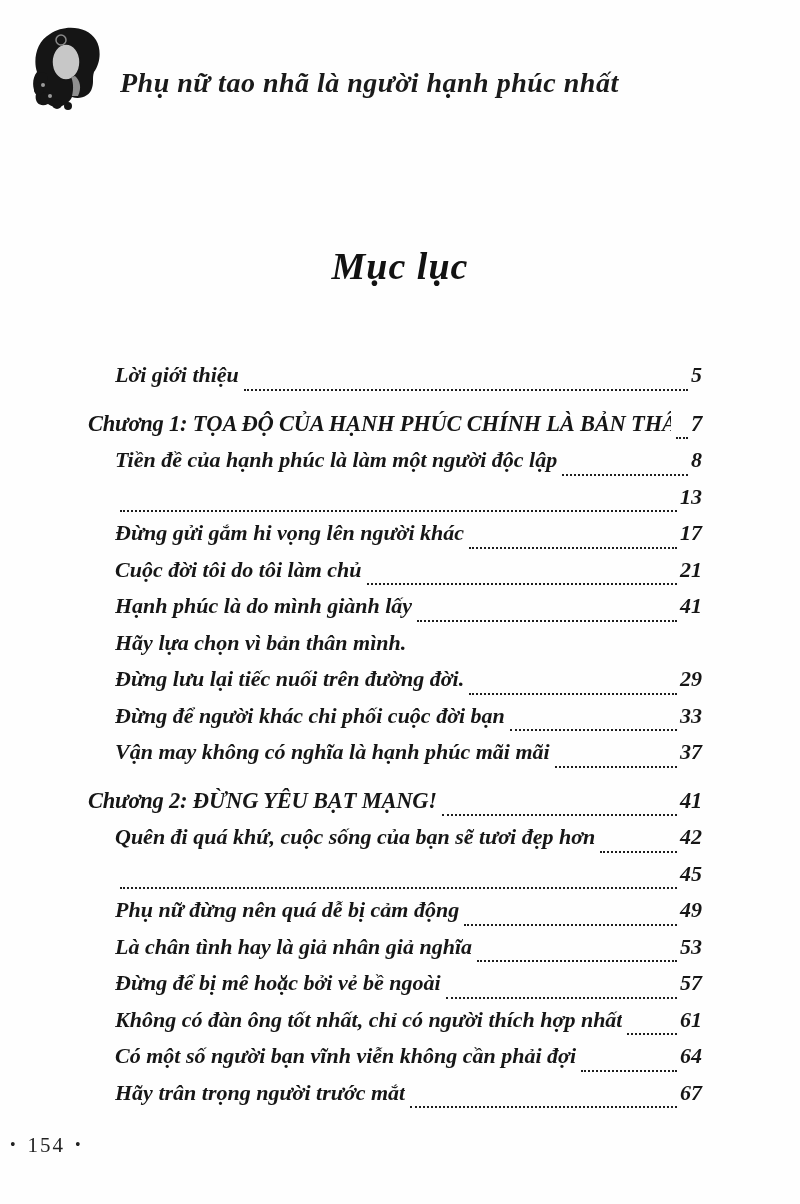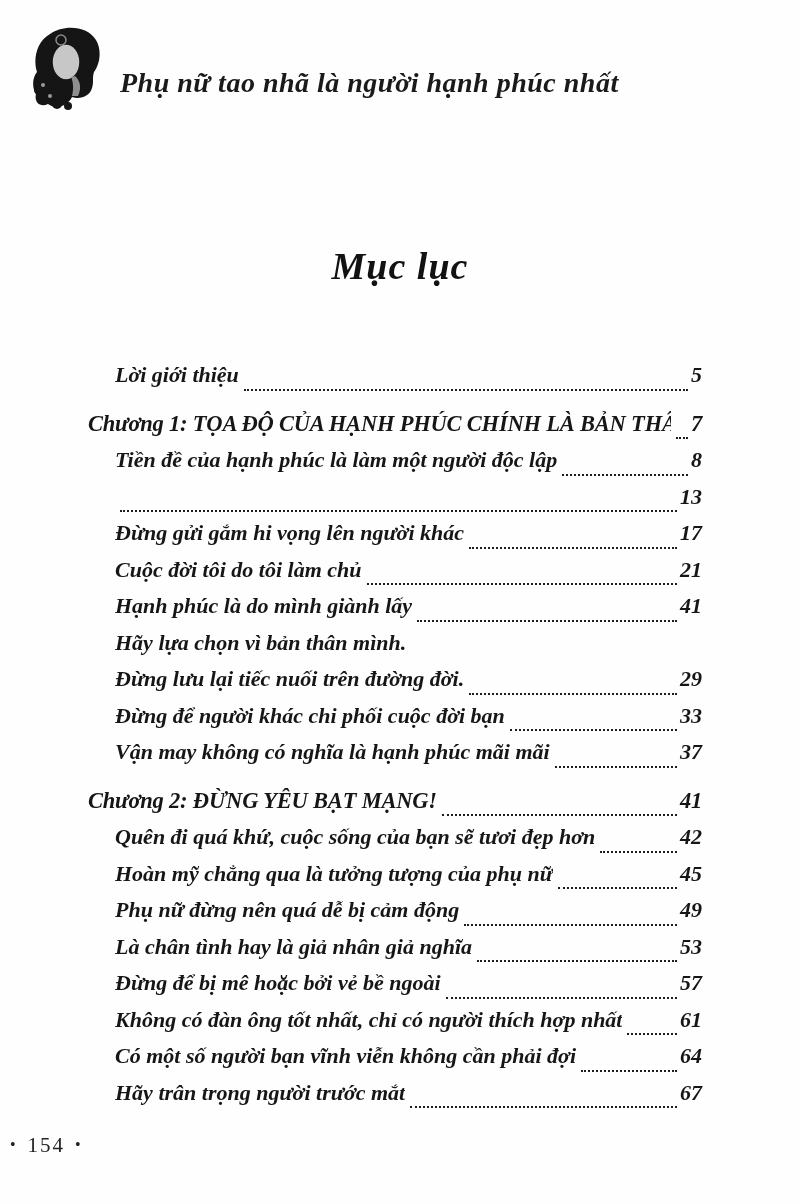--- a/index.html
+++ b/index.html
@@ -182,21 +182,20 @@
         <span class="toc-title">Chương 2: ĐỪNG YÊU BẠT MẠNG!</span>
         <span class="dots"></span>
         <span class="toc-page">41</span>
       </div>
       <div class="toc-row item">
         <span class="toc-title">Quên đi quá khứ, cuộc sống của bạn sẽ tươi đẹp hơn</span>
         <span class="dots"></span>
         <span class="toc-page">42</span>
       </div>
       <div class="toc-row item">
-        <span class="toc-title">Hoàn mỹ chẳng qua là tưởng tượng của phụ nữ</span>
         <span class="dots"></span>
         <span class="toc-page">45</span>
       </div>
       <div class="toc-row item">
         <span class="toc-title">Phụ nữ đừng nên quá dễ bị cảm động</span>
         <span class="dots"></span>
         <span class="toc-page">49</span>
       </div>
       <div class="toc-row item">
         <span class="toc-title">Là chân tình hay là giả nhân giả nghĩa</span>

